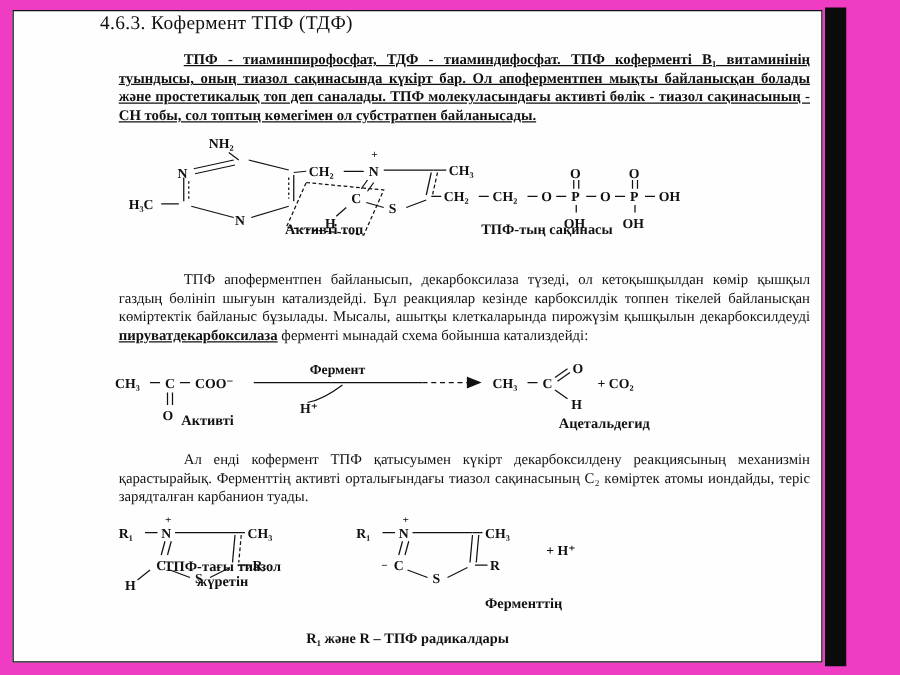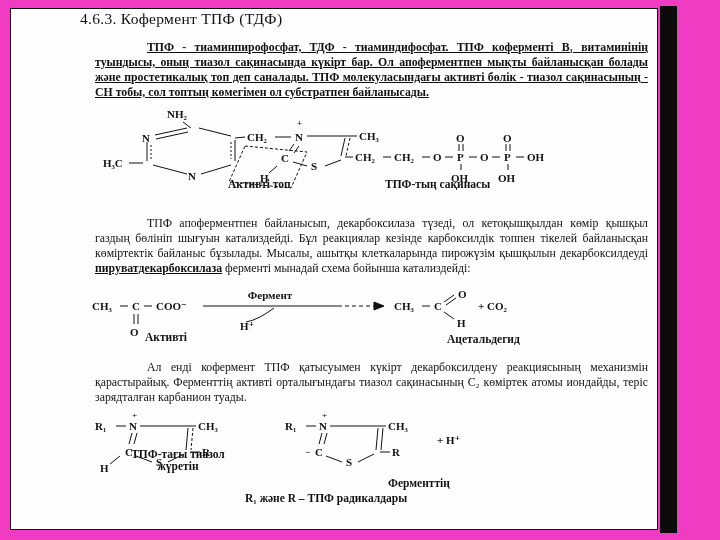--- a/index.html
+++ b/index.html
@@ -213,13 +213,13 @@
   <text x="300" y="42">R</text>
   <text x="345" y="30">+ H⁺</text>
 </svg>
 
 <div class="abs cap cap-center" style="left:118px;top:448px;width:120px;">
   <div>ТПФ-тағы тиазол</div>
   <div>жүретін</div>
 </div>
 <div class="abs cap" style="left:388px;top:477px;">Ферменттің</div>
 
-<div class="abs cap" style="left:245px;top:492px;font-weight:bold;">R₁ және R – ТПФ радикалдары</div>
+<div class="abs cap" style="left:245px;top:505px;font-weight:bold;">R₁ және R – ТПФ радикалдары</div>
 
 </body></html>

